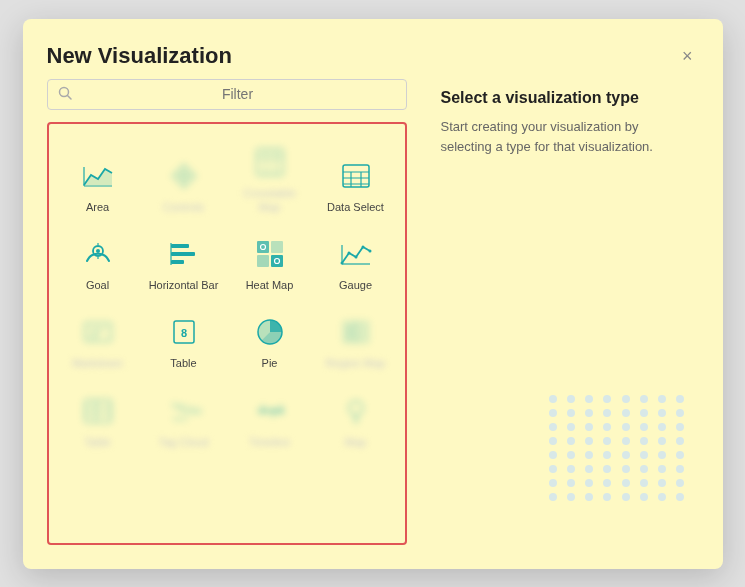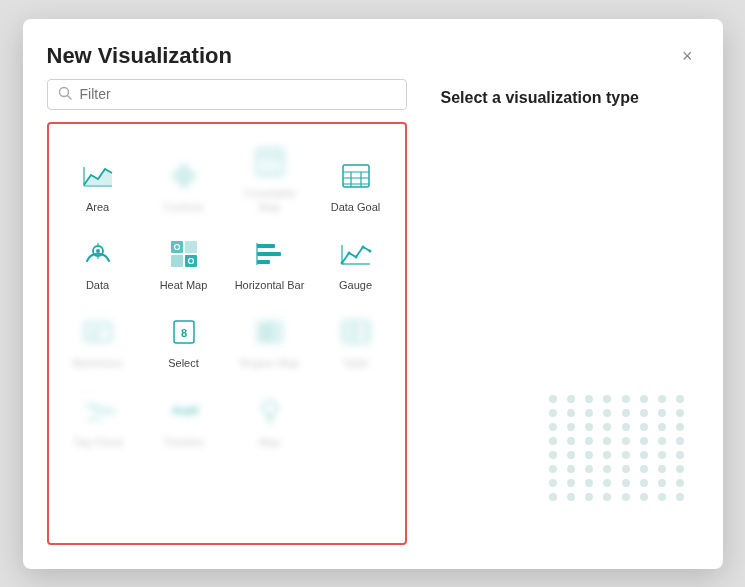--- a/index.html
+++ b/index.html
@@ -5,21 +5,21 @@
     * { box-sizing: border-box; margin: 0; padding: 0; }
     body {
       background: #e0e0e0;
       display: flex;
       align-items: center;
       justify-content: center;
       min-height: 100vh;
       font-family: -apple-system, BlinkMacSystemFont, 'Segoe UI', sans-serif;
     }
     .modal-overlay {
-      background: #ffffff;
+      background: #fef9c3;
       border-radius: 8px;
       box-shadow: 0 8px 32px rgba(0,0,0,0.18);
       width: 700px;
       min-height: 550px;
       display: flex;
       flex-direction: column;
       position: relative;
       overflow: hidden;
     }
     .modal-header {
@@ -66,20 +66,21 @@
       color: #999;
       font-size: 13px;
     }
     .filter-input {
       border: none;
       outline: none;
       font-size: 14px;
       color: #555;
       width: 100%;
       background: transparent;
+      text-align: center;
     }
     .viz-grid-outer {
       border: 2px solid #e05555;
       border-radius: 4px;
       padding: 10px 8px;
       flex: 1;
       overflow-y: auto;
     }
     .viz-grid {
       display: grid;
@@ -229,61 +230,61 @@
             <div class="viz-icon">
               <svg viewBox="0 0 34 34" fill="none" xmlns="http://www.w3.org/2000/svg">
                 <rect x="4" y="6" width="26" height="22" rx="2" stroke="#1ba8a8" stroke-width="1.5"></rect>
                 <line x1="4" y1="13" x2="30" y2="13" stroke="#1ba8a8" stroke-width="1.2"></line>
                 <line x1="4" y1="19" x2="30" y2="19" stroke="#1ba8a8" stroke-width="1.2"></line>
                 <line x1="4" y1="25" x2="30" y2="25" stroke="#1ba8a8" stroke-width="1.2"></line>
                 <line x1="12" y1="13" x2="12" y2="28" stroke="#1ba8a8" stroke-width="1.2"></line>
                 <line x1="22" y1="13" x2="22" y2="28" stroke="#1ba8a8" stroke-width="1.2"></line>
               </svg>
             </div>
-            <span class="viz-label">Data Goal</span>
+            <span class="viz-label">Data Select</span>
           </div>
 
 
           <div class="viz-item">
             <div class="viz-icon">
               <svg viewBox="0 0 34 34" fill="none" xmlns="http://www.w3.org/2000/svg">
                 <path d="M6,24 A12,12 0 0,1 28,24" stroke="#1ba8a8" stroke-width="2" fill="none" stroke-linecap="round"></path>
                 <circle cx="17" cy="14" r="5" stroke="#1ba8a8" stroke-width="1.8"></circle>
                 <circle cx="17" cy="14" r="2" fill="#1ba8a8"></circle>
                 <line x1="17" y1="6" x2="17" y2="8" stroke="#1ba8a8" stroke-width="1.2"></line>
                 <line x1="17" y1="20" x2="17" y2="22" stroke="#1ba8a8" stroke-width="1.2"></line>
               </svg>
             </div>
-            <span class="viz-label">Data</span>
+            <span class="viz-label">Goal</span>
+          </div>
+
+          <div class="viz-item">
+            <div class="viz-icon">
+              <svg viewBox="0 0 34 34" fill="none" xmlns="http://www.w3.org/2000/svg">
+                <rect x="4" y="7" width="18" height="4" rx="1" fill="#1ba8a8"></rect>
+                <rect x="4" y="15" width="24" height="4" rx="1" fill="#1ba8a8"></rect>
+                <rect x="4" y="23" width="13" height="4" rx="1" fill="#1ba8a8"></rect>
+                <line x1="4" y1="6" x2="4" y2="28" stroke="#1ba8a8" stroke-width="1.2"></line>
+              </svg>
+            </div>
+            <span class="viz-label">Horizontal Bar</span>
           </div>
 
           <div class="viz-item">
             <div class="viz-icon">
               <svg viewBox="0 0 34 34" fill="none" xmlns="http://www.w3.org/2000/svg">
                 <rect x="4" y="4" width="12" height="12" rx="1" fill="#1ba8a8" opacity="0.7"></rect>
                 <rect x="18" y="4" width="12" height="12" rx="1" fill="#1ba8a8" opacity="0.3"></rect>
                 <rect x="4" y="18" width="12" height="12" rx="1" fill="#1ba8a8" opacity="0.4"></rect>
                 <rect x="18" y="18" width="12" height="12" rx="1" fill="#1ba8a8" opacity="0.9"></rect>
                 <circle cx="10" cy="10" r="2.5" fill="none" stroke="#fff" stroke-width="1.2"></circle>
                 <circle cx="24" cy="24" r="2.5" fill="none" stroke="#fff" stroke-width="1.2"></circle>
               </svg>
             </div>
             <span class="viz-label">Heat Map</span>
-          </div>
-
-          <div class="viz-item">
-            <div class="viz-icon">
-              <svg viewBox="0 0 34 34" fill="none" xmlns="http://www.w3.org/2000/svg">
-                <rect x="4" y="7" width="18" height="4" rx="1" fill="#1ba8a8"></rect>
-                <rect x="4" y="15" width="24" height="4" rx="1" fill="#1ba8a8"></rect>
-                <rect x="4" y="23" width="13" height="4" rx="1" fill="#1ba8a8"></rect>
-                <line x1="4" y1="6" x2="4" y2="28" stroke="#1ba8a8" stroke-width="1.2"></line>
-              </svg>
-            </div>
-            <span class="viz-label">Horizontal Bar</span>
           </div>
 
           <div class="viz-item">
             <div class="viz-icon">
               <svg viewBox="0 0 34 34" fill="none" xmlns="http://www.w3.org/2000/svg">
                 <polyline points="3,26 10,16 17,20 24,10 31,14" stroke="#1ba8a8" stroke-width="1.8" fill="none"></polyline>
                 <circle cx="3" cy="26" r="1.5" fill="#1ba8a8"></circle>
                 <circle cx="10" cy="16" r="1.5" fill="#1ba8a8"></circle>
                 <circle cx="17" cy="20" r="1.5" fill="#1ba8a8"></circle>
                 <circle cx="24" cy="10" r="1.5" fill="#1ba8a8"></circle>
@@ -307,23 +308,34 @@
             <span class="viz-label-blur">Markdown</span>
           </div>
 
           <div class="viz-item">
             <div class="viz-icon">
               <svg viewBox="0 0 34 34" fill="none" xmlns="http://www.w3.org/2000/svg">
                 <rect x="7" y="6" width="20" height="22" rx="2" stroke="#1ba8a8" stroke-width="1.5"></rect>
                 <text x="17" y="22" text-anchor="middle" font-size="11" fill="#1ba8a8" font-weight="bold">8</text>
               </svg>
             </div>
-            <span class="viz-label">Select</span>
-          </div>
-
+            <span class="viz-label">Table</span>
+          </div>
+
+          <div class="viz-item">
+            <div class="viz-icon">
+              <svg viewBox="0 0 34 34" fill="none" xmlns="http://www.w3.org/2000/svg">
+                <path d="M17,17 L17,5 A12,12 0 0,1 29,17 Z" fill="#1ba8a8" opacity="0.85"></path>
+                <path d="M17,17 L29,17 A12,12 0 0,1 8.5,25.5 Z" fill="#1ba8a8" opacity="0.5"></path>
+                <path d="M17,17 L8.5,25.5 A12,12 0 0,1 17,5 Z" fill="#1ba8a8" opacity="0.3"></path>
+                <circle cx="17" cy="17" r="12" stroke="#1ba8a8" stroke-width="1.5" fill="none"></circle>
+              </svg>
+            </div>
+            <span class="viz-label">Pie</span>
+          </div>
 
           <div class="viz-item icon-blur">
             <div class="viz-icon">
               <svg viewBox="0 0 34 34" fill="none" xmlns="http://www.w3.org/2000/svg">
                 <rect x="4" y="6" width="26" height="22" rx="2" fill="#1ba8a8" opacity="0.3" stroke="#1ba8a8" stroke-width="1.5"></rect>
                 <path d="M8,10 Q12,18 8,26" stroke="#1ba8a8" stroke-width="1.2" fill="none"></path>
                 <path d="M17,6 Q14,14 17,28" stroke="#1ba8a8" stroke-width="1.2" fill="none"></path>
               </svg>
             </div>
             <span class="viz-label-blur">Region Map</span>
@@ -376,20 +388,21 @@
             </div>
             <span class="viz-label-blur">Map</span>
           </div>
 
 
         </div>
       </div>
     </div>
     <div class="right-panel">
       <div class="right-title">Select a visualization type</div>
+      <div class="right-desc">Start creating your visualization by selecting a type for that visualization.</div>
       <div class="decorative-dots">
         <div class="dot-grid">
 
           <div class="dot"></div>
             <div class="dot"></div>
             <div class="dot"></div>
             <div class="dot"></div>
             <div class="dot"></div>
             <div class="dot"></div>
             <div class="dot"></div>

